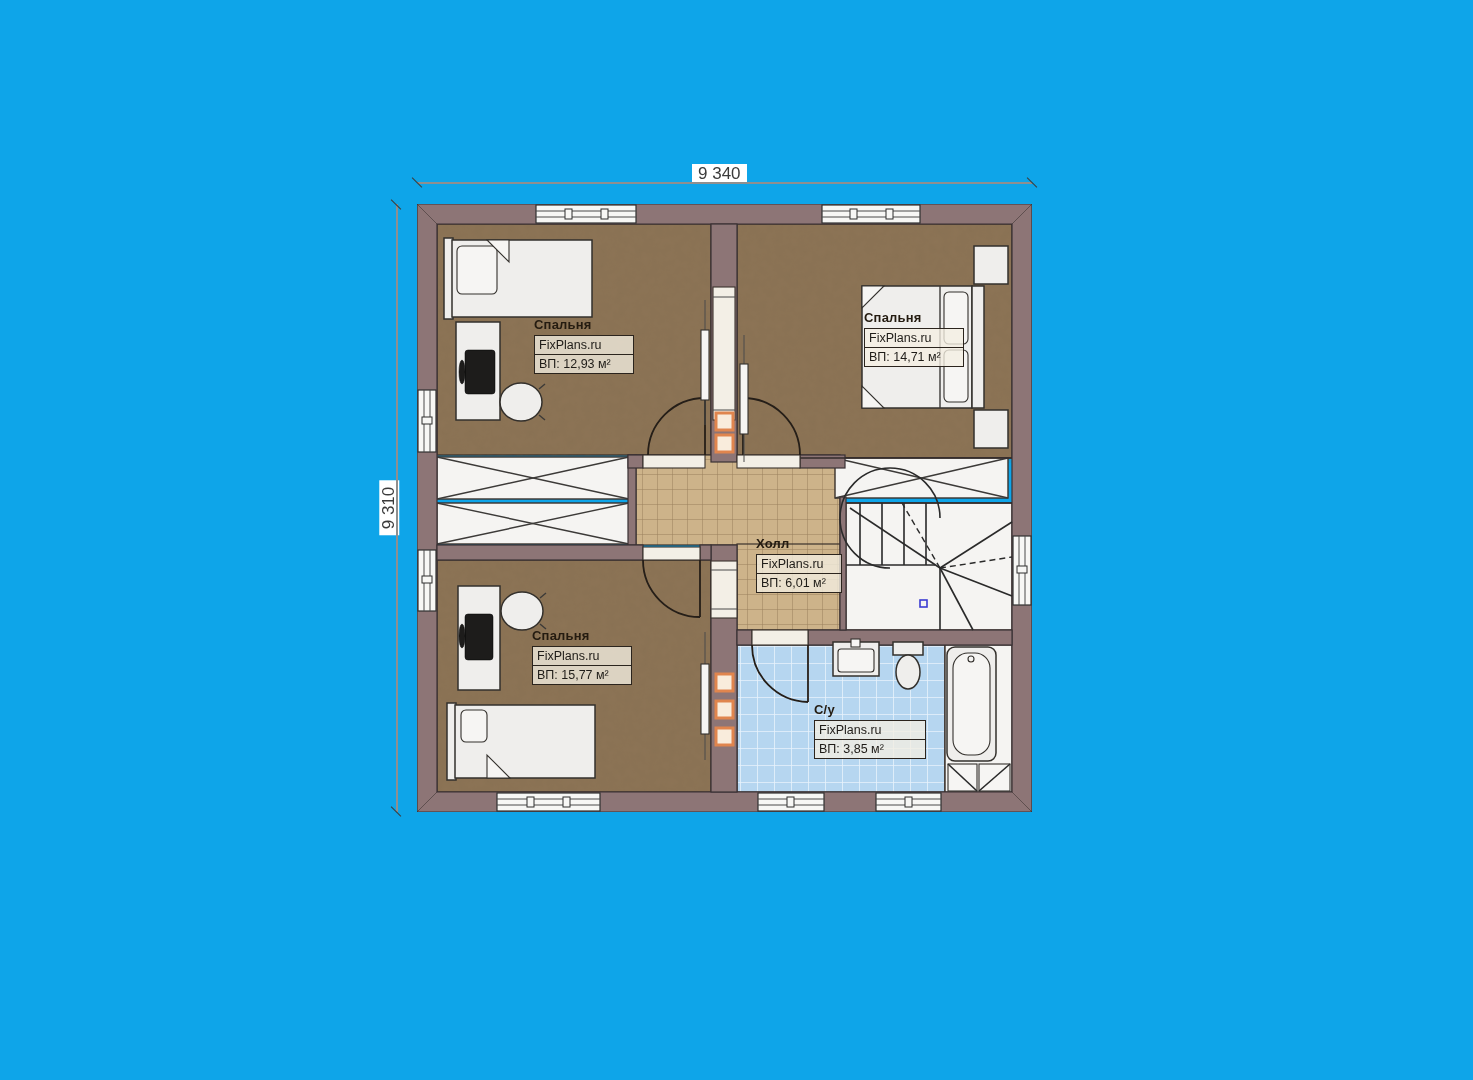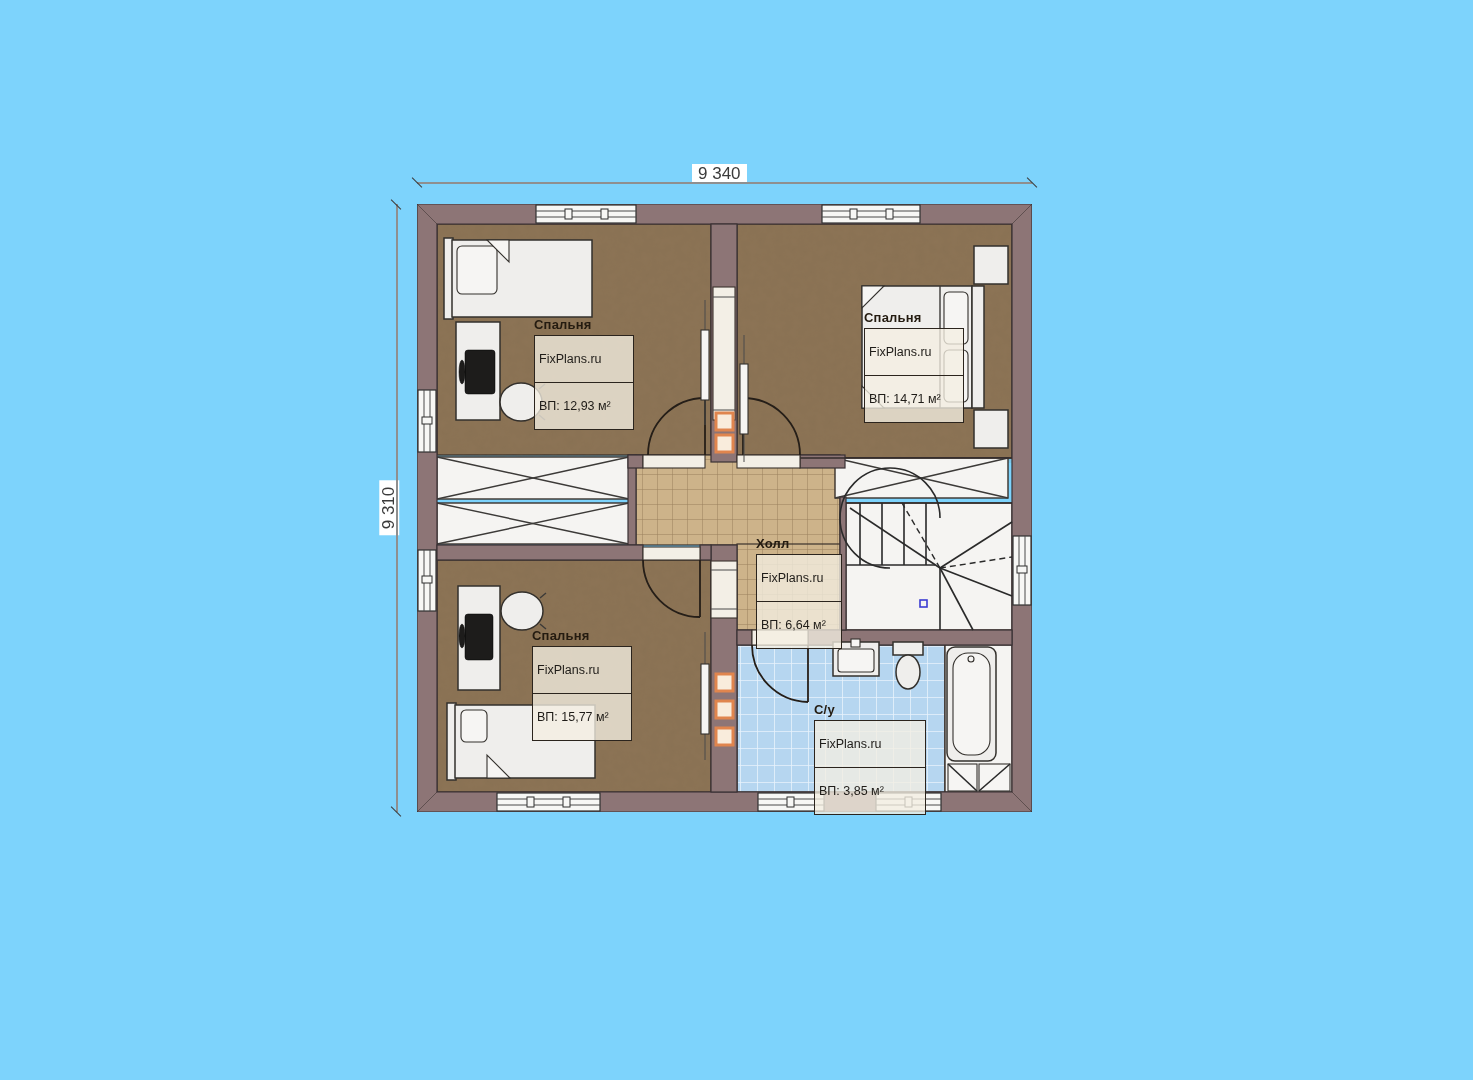--- a/index.html
+++ b/index.html
@@ -1,16 +1,16 @@
 <!DOCTYPE html>
 <html style="--wall: #8d7576; --bedroom_floor: #8d7456; --hall_tile: #cdb38a; --hall_tile_line: #9a7f5c; --bath_tile: #b6d6f0; --bath_tile_line: #e9f3fc; --white_floor: #f5f4f2; --accent_orange: #e0854e;"><head>
 <meta charset="utf-8">
 <style>
   html,body{margin:0;padding:0;background:#fff;}
-  #canvas{position:relative;width:1473px;height:1080px;background:#7dd3fc;overflow:hidden;
+  #canvas{position:relative;width:1473px;height:1080px;background:#0ea5e9;overflow:hidden;
           font-family:"Liberation Sans", sans-serif;}
   #plan{position:absolute;left:417px;top:204px;width:615px;height:608px;}
   #plan svg{position:absolute;left:0;top:0;}
 
   
   .wall{fill:var(--wall);stroke:#3a3134;stroke-width:1.2;}
   .wallline{stroke:#332b2b;stroke-width:1.4;fill:none;}
   .floor-brown{fill:var(--bedroom_floor);stroke:#3a312c;stroke-width:1.4;}
   .floor-white{fill:var(--white_floor);stroke:#3a312c;stroke-width:1.4;}
   .winrect{fill:#f7f7f5;stroke:#2f2f2f;stroke-width:1.2;}
@@ -25,21 +25,21 @@
   .wline-d{stroke:#2a2a2a;stroke-width:1.4;fill:none;stroke-dasharray:6 4;}
   .socket{fill:#f9ecdc;stroke:var(--accent_orange);stroke-width:3;}
   .xline{stroke:#3c3a38;stroke-width:1.4;}
   .miter{stroke:rgba(58,48,48,.55);stroke-width:1;}
   .bluemark{fill:none;stroke:#3b3bd1;stroke-width:1.6;}
 
   
   .room-label{position:absolute;z-index:5;}
   .room-name{font-size:13px;font-weight:bold;color:#241b10;letter-spacing:.2px;margin-bottom:3px;}
   .room-box{border:1.6px solid #2b241d;background:rgba(244,238,226,.78);}
-  .room-box-row{font-size:12.5px;color:#1f1c18;padding:15px 4px;line-height:16px;white-space:nowrap;}
+  .room-box-row{font-size:12.5px;color:#1f1c18;padding:1px 4px;line-height:16px;white-space:nowrap;}
   .room-box-row.area{border-top:1.6px solid #2b241d;}
 
   
   .dim-line-h{position:absolute;height:0;border-top:2px solid #8f8f8f;}
   .dim-line-v{position:absolute;width:0;border-left:2px solid #8f8f8f;}
   .dim-tick{position:absolute;width:14px;height:0;border-top:1.6px solid #3c3c3c;transform:rotate(45deg);}
   .dim-label{position:absolute;font-size:17px;color:#3b3b3b;background:#fff;padding:0 6px;}
 </style>
 </head>
 <body>
@@ -324,21 +324,21 @@
     <div class="room-box">
       <div class="room-box-row">FixPlans.ru</div>
       <div class="room-box-row area">ВП: 14,71 м²</div>
     </div>
   </div>
 
   <div class="room-label" style="left:756px;top:536px;width:86px;border-radius:12px;">
     <div class="room-name">Холл</div>
     <div class="room-box">
       <div class="room-box-row">FixPlans.ru</div>
-      <div class="room-box-row area">ВП: 6,64 м²</div>
+      <div class="room-box-row area">ВП: 6,01 м²</div>
     </div>
   </div>
 
   <div class="room-label" style="left:532px;top:628px;width:100px;">
     <div class="room-name">Спальня</div>
     <div class="room-box">
       <div class="room-box-row">FixPlans.ru</div>
       <div class="room-box-row area">ВП: 15,77 м²</div>
     </div>
   </div>

